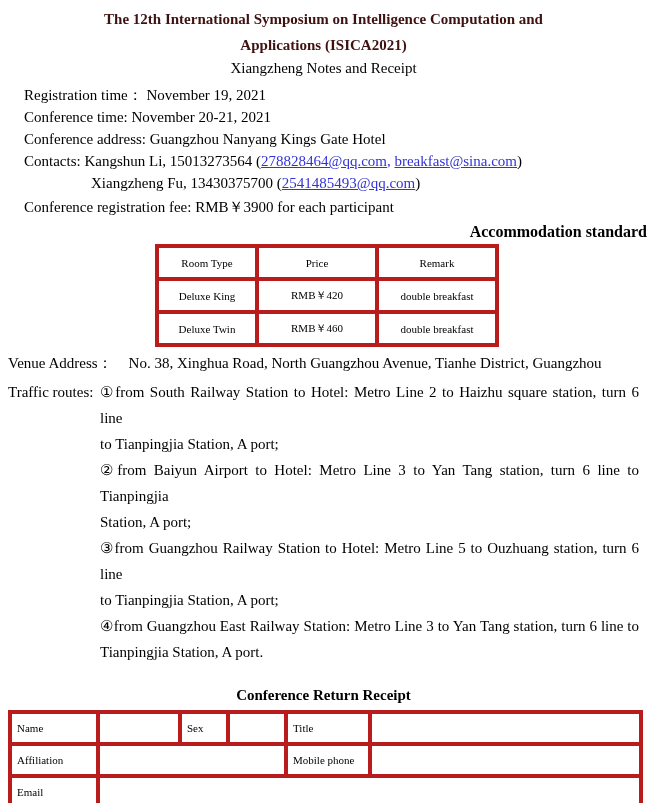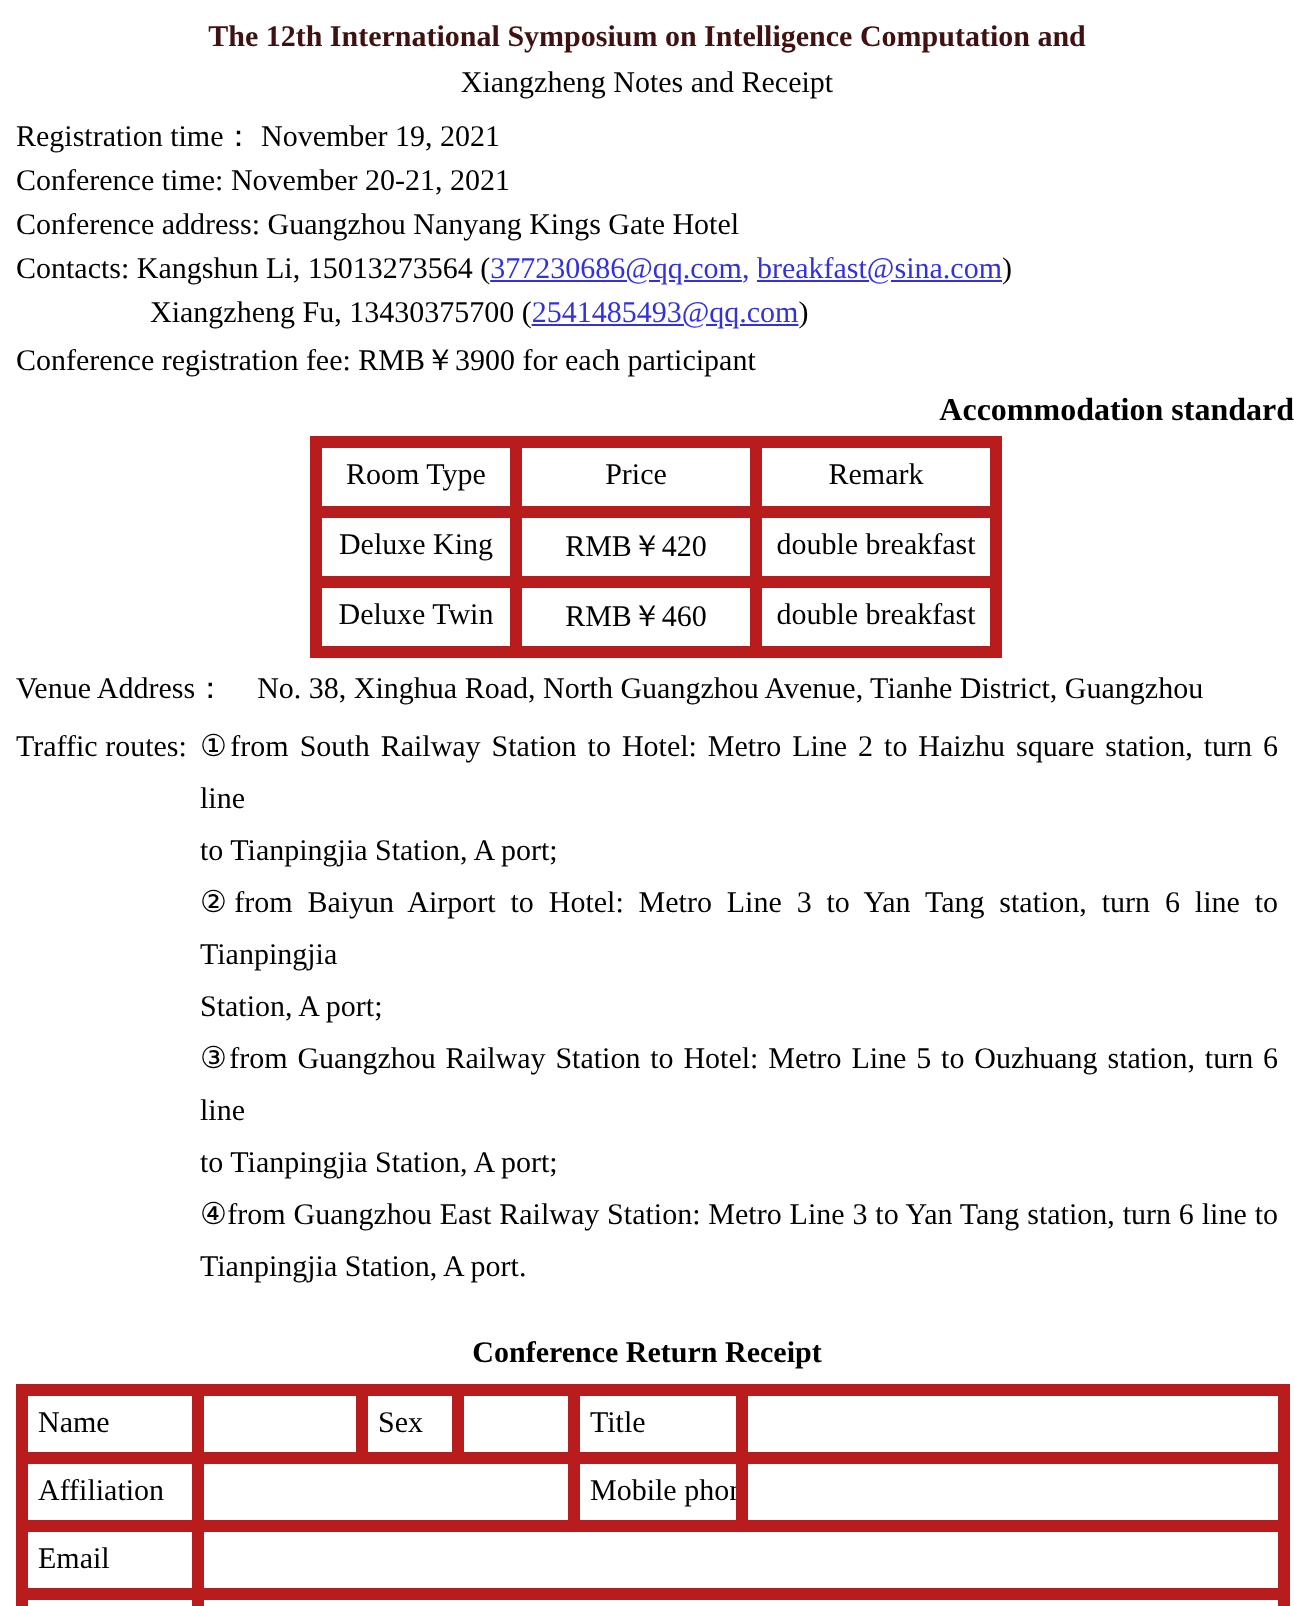--- a/index.html
+++ b/index.html
@@ -9,30 +9,30 @@
     color:#000;font-size:15px;overflow:hidden;
   }
   .page{width:647px;height:803px;position:relative;box-sizing:border-box;padding-top:6px;}
 
   .doc-title{
     text-align:center;font-weight:bold;font-size:15px;line-height:26px;
     color:#3f1211;padding:0 8px;
   }
   .doc-subtitle{text-align:center;font-size:15px;line-height:20px;margin-top:0;}
 
-  .info{margin:6px 8px 0 8px;line-height:22px;}
+  .info{margin:6px 8px 0 24px;line-height:22px;}
   .info .indent2{padding-left:67px;}
   .fee-line{margin-top:2px;}
 
   a.link, .link{color:#3232d8;text-decoration:underline;cursor:pointer;}
   .link-sep{color:#3232d8;text-decoration:none;}
 
   .accom-heading{text-align:right;font-weight:bold;font-size:16px;margin-top:4px;line-height:20px;margin-left:48px;}
   table{border-collapse:collapse;table-layout:fixed;}
-  td{border:6px solid #b91c1c;font-size:15px;white-space:nowrap;overflow:hidden;}
+  td{border:4px solid #b91c1c;font-size:11px;white-space:nowrap;overflow:hidden;}
   .accom-table{margin:2px 0 0 155px;width:340px;}
   .accom-table td{height:27px;text-align:center;}
 
   .venue-line{margin:6px 8px 0 8px;line-height:20px;}
   .venue-value{margin-left:16px;}
 
   .traffic{display:flex;margin:6px 8px 0 8px;}
   .traffic-label{width:92px;flex:0 0 92px;line-height:26px;}
   .traffic-lines{flex:1;line-height:26px;}
   .traffic-lines .j{text-align:justify;text-align-last:justify;}
@@ -43,28 +43,29 @@
   .receipt-table td.lbl{text-align:left;padding-left:5px;}
   .receipt-table td.val{background:#fff;}
 </style>
 </head>
 <body>
 
 <div class="page">
 
   <div class="doc-title">
     <div>The 12th International Symposium on Intelligence Computation and</div>
+    <div>Applications (ISICA2021)</div>
   </div>
   <div class="doc-subtitle">Xiangzheng Notes and Receipt</div>
 
   <div class="info">
     <div>Registration time：  November 19, 2021</div>
     <div>Conference time: November 20-21, 2021</div>
     <div>Conference address: Guangzhou Nanyang Kings Gate Hotel</div>
-    <div><span>Contacts: Kangshun Li, 15013273564 (</span><a class="link">377230686@qq.com</a><span class="link-sep">, </span><a class="link">breakfast@sina.com</a><span>)</span></div>
+    <div><span>Contacts: Kangshun Li, 15013273564 (</span><a class="link">278828464@qq.com</a><span class="link-sep">, </span><a class="link">breakfast@sina.com</a><span>)</span></div>
     <div class="indent2"><span>Xiangzheng Fu, 13430375700 (</span><a class="link">2541485493@qq.com</a><span>)</span></div>
     <div class="fee-line">Conference registration fee: RMB￥3900 for each participant</div>
   </div>
 
   <div class="accom-heading">Accommodation standard</div>
   <table class="accom-table">
     <colgroup>
         <col style="width:100px">
         <col style="width:120px">
         <col style="width:120px">

